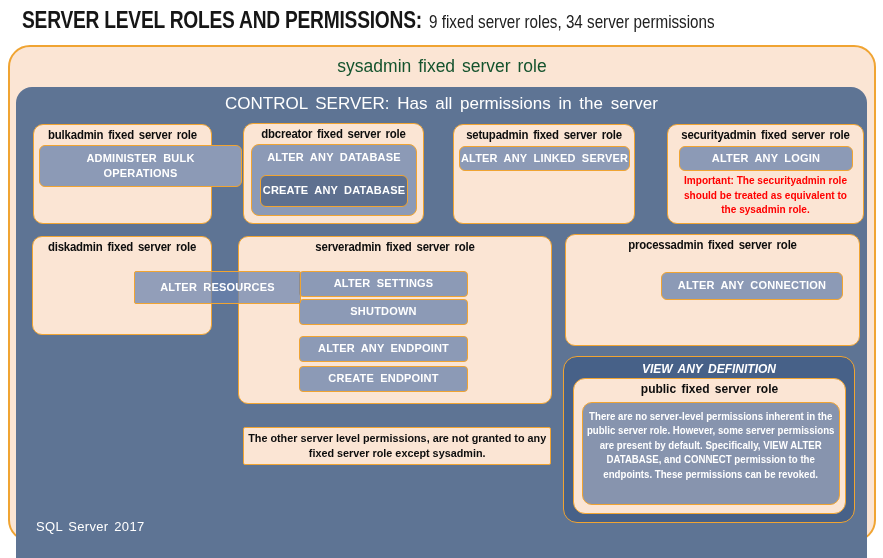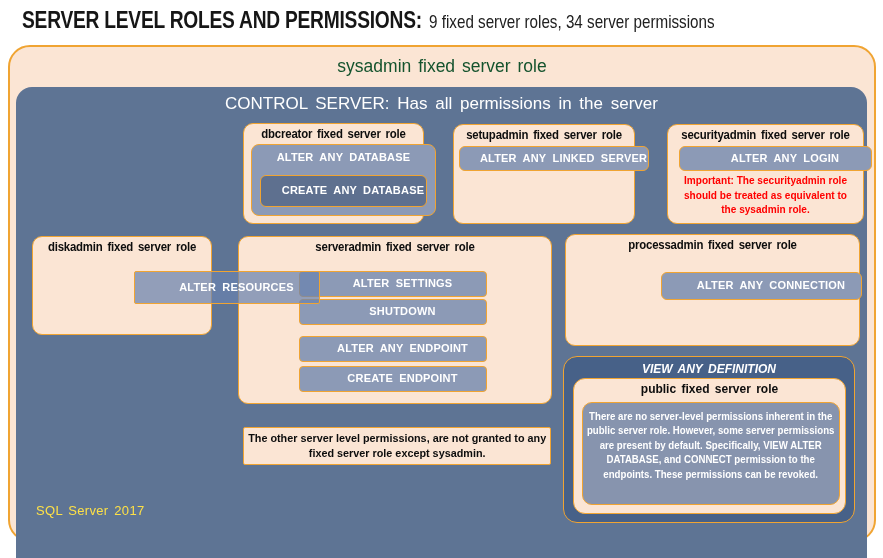--- a/index.html
+++ b/index.html
@@ -40,21 +40,21 @@
   .role{position:absolute;background:var(--peach);border:1.5px solid var(--gold);
     border-radius:10px;z-index:1;}
   .role-title{display:block;margin-top:3px;text-align:center;white-space:nowrap;
     font-size:12px;font-weight:700;word-spacing:2px;letter-spacing:-0.2px;
     transform:scaleX(0.95);transform-origin:center;color:#0d0d0d;}
 
   
   .perm{position:absolute;background:var(--perm);border:1.5px solid var(--gold);
     border-radius:4px;display:flex;align-items:center;justify-content:center;
     font-size:11px;font-weight:700;color:#fff;text-align:center;
-    word-spacing:3px;letter-spacing:0.2px;line-height:1.4;padding-left:19px;}
+    word-spacing:3px;letter-spacing:0.2px;line-height:1.4;}
   .r6{border-radius:6px;}
   .r8{border-radius:8px;}
   .perm-dark{background:rgba(90,108,140,0.92);}
   .perm-label{position:absolute;left:0;right:0;text-align:center;font-size:11px;
     font-weight:700;color:#fff;word-spacing:3px;letter-spacing:0.2px;}
   .overlay{background:rgba(105,130,175,0.72);z-index:6;}
 
   .warning{position:absolute;left:4px;right:4px;top:48px;text-align:center;
     color:var(--red);font-size:10.5px;font-weight:700;line-height:14.5px;
     transform:scaleX(0.96);transform-origin:center;}
@@ -74,38 +74,44 @@
     transform:scaleX(0.92);transform-origin:center;text-align:center;
     font-size:10.5px;font-weight:700;color:#fff;line-height:14.4px;}
 
   
   .note-box{position:absolute;left:227px;top:340px;width:306px;height:36px;
     background:var(--peach);border:1.5px solid var(--gold);border-radius:2px;z-index:3;}
   .note-text{position:absolute;left:-3%;top:3px;width:106%;
     transform:scaleX(0.94);transform-origin:center;text-align:center;
     font-size:11.5px;font-weight:700;line-height:15px;color:#0d0d0d;}
 
-  .footer{position:absolute;left:20px;top:416px;font-size:13px;color:#fde047;
+  .footer{position:absolute;left:20px;top:432px;font-size:13px;color:#ffffff;
     letter-spacing:0.3px;word-spacing:2px;}
 </style>
 </head>
 <body>
 
 <div class="canvas">
 
   <div class="title-row">
     <span class="title-main">SERVER LEVEL ROLES AND PERMISSIONS:</span><span class="title-sub">9 fixed server roles, 34 server permissions</span>
   </div>
 
   <div class="sys-box">
     <div class="sys-title">sysadmin fixed server role</div>
 
     <div class="ctrl-box">
       <div class="ctrl-title">CONTROL SERVER: Has all permissions in the server</div>
 
+      <div class="role" style="left:17px;top:37px;width:177px;height:98px;">
+        <span class="role-title">bulkadmin fixed server role</span>
+        <div class="perm r6" style="left:5px;top:20px;width:165px;height:40px;padding:0 18px;">
+          <span>ADMINISTER BULK OPERATIONS</span>
+        </div>
+      </div>
 
       <div class="role" style="left:227px;top:36px;width:179px;height:99px;">
         <span class="role-title">dbcreator fixed server role</span>
         <div class="perm r8" style="left:7px;top:20px;width:164px;height:70px;align-items:flex-start;">
           <span class="perm-label" style="top:5px;">ALTER ANY DATABASE</span>
           <div class="perm perm-dark r6" style="left:8px;top:30px;width:146px;height:30px;">
             <span>CREATE ANY DATABASE</span>
           </div>
         </div>
       </div>

